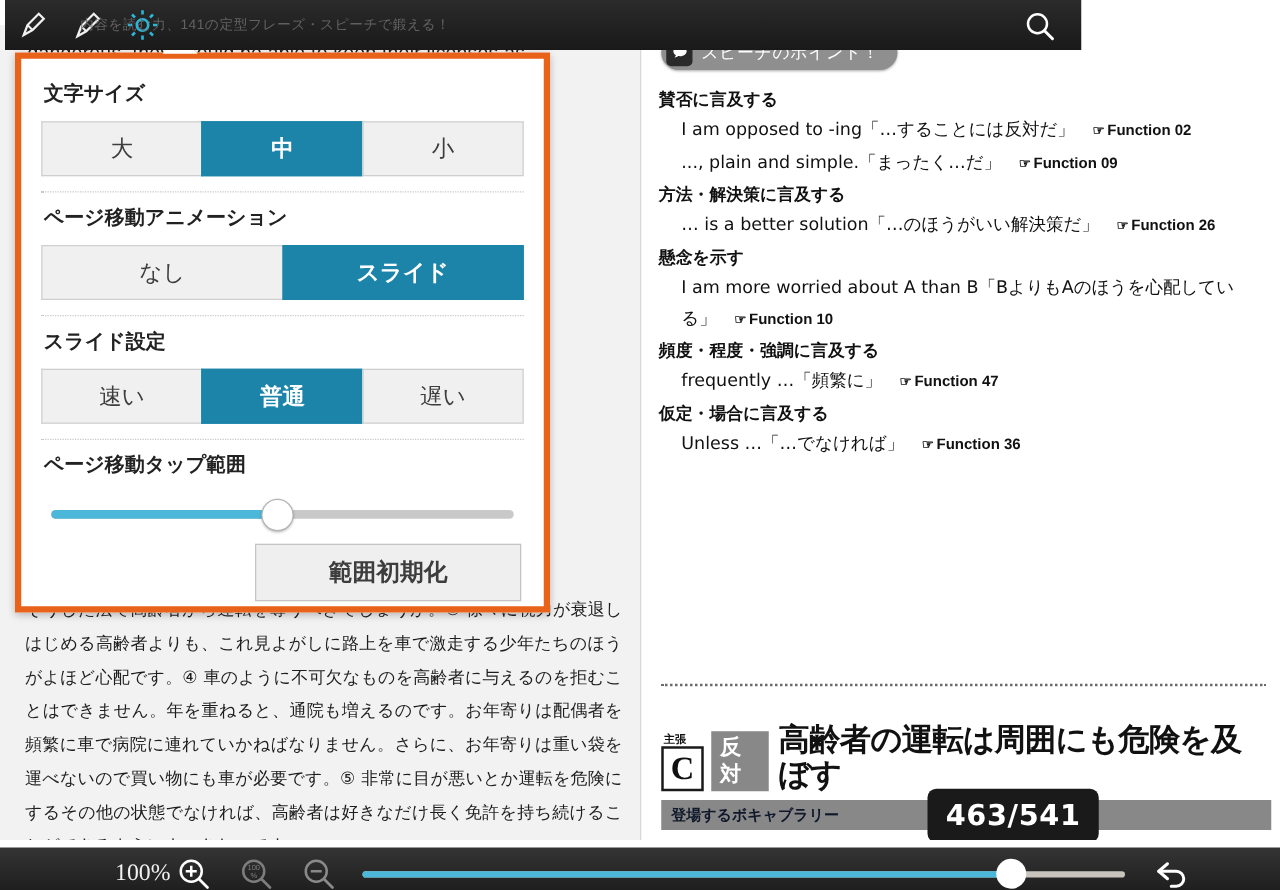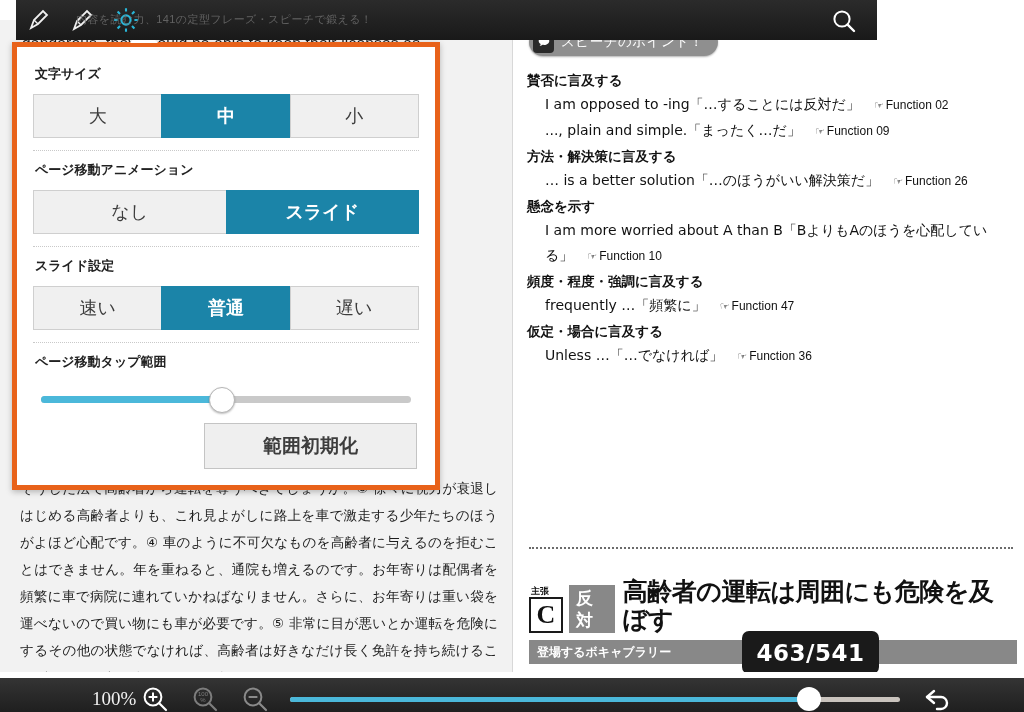--- a/index.html
+++ b/index.html
@@ -6,21 +6,21 @@
   html, body {
     width: 1024px; height: 712px;
     overflow: hidden;
     background: #ffffff;
     font-family: "Liberation Sans", "DejaVu Sans", sans-serif;
   }
   #app { position: relative; width: 1024px; height: 712px; }
 
   
   .topbar {
-    position: absolute; left: 16px; top: 0; width: 861px; height: 40px;
+    position: absolute; left: 4px; top: 0; width: 861px; height: 40px;
     background: linear-gradient(#2b2b2b, #191919);
     z-index: 60;
   }
   .topbar-left { position: absolute; left: 0; top: 0; height: 40px; display: flex; align-items: center; }
   .tb-icon {
     width: 44px; height: 40px; display: flex; align-items: center; justify-content: center;
   }
   .tb-icon svg { display: block; }
   .tb-meta {
     position: absolute; left: 60px; top: 12px; width: 400px;
@@ -62,21 +62,21 @@
     background: #ffffff; border: 5px solid #e8621a; z-index: 50;
     box-shadow: 0 2px 6px rgba(0,0,0,.25);
   }
   .settings-caret {
     position: absolute; left: 130px; top: 26px; width: 0; height: 0;
     border-left: 14px solid transparent; border-right: 14px solid transparent;
     border-bottom: 17px solid #ffffff; z-index: 52;
   }
   .settings-inner { padding: 14px 16px 0 16px; }
   .sec-label {
-    font-size: 13px; font-weight: bold; color: #222;
+    font-size: 16px; font-weight: bold; color: #222;
     font-family: "DejaVu Sans", sans-serif; margin: 4px 0 11px 2px;
   }
   .seg-group { display: flex; width: 100%; margin-bottom: 12px; }
   .seg {
     flex: 1; height: 44px; display: flex; align-items: center; justify-content: center;
     background: #f0f0f0; border: 1px solid #cfcfcf; border-right: none;
     font-size: 18px; color: #3d3d3d; font-family: "DejaVu Sans", sans-serif;
   }
   .seg:last-child { border-right: 1px solid #cfcfcf; }
   .seg.active {
@@ -128,21 +128,21 @@
   .points { position: absolute; left: 14px; top: 48px; width: 488px; }
   .pt-head {
     font-size: 13.5px; font-weight: bold; color: #111;
     font-family: "DejaVu Sans", sans-serif; line-height: 24px;
   }
   .pt-body {
     font-size: 14px; color: #111; line-height: 25px;
     font-family: "DejaVu Sans", sans-serif; padding-left: 18px;
   }
   .fn {
-    font-size: 12px; font-weight: normal; color: #111;
+    font-size: 12px; font-weight: bold; color: #111;
     font-family: "Liberation Sans", sans-serif; white-space: nowrap;
   }
   .fn .hand { font-size: 11px; margin-right: 2px; }
   .gap { display: inline-block; width: 14px; }
 
   .rule-dotted {
     position: absolute; left: 16px; top: 527px; width: 484px;
     border-top: 2px dotted #6b6b6b;
   }
 
@@ -166,21 +166,21 @@
   }
   .claim-title {
     font-size: 25px; font-weight: bold; color: #111;
     font-family: "DejaVu Sans", sans-serif; letter-spacing: -.5px; line-height: 1.1;
   }
   .vocab-bar {
     position: relative; margin-top: 7px; height: 24px; background: #888;
     display: flex; align-items: center; padding-left: 8px;
   }
   .vocab-label {
-    font-size: 12px; font-weight: bold; color: #ffffff;
+    font-size: 12px; font-weight: bold; color: #0f172a;
     font-family: "DejaVu Sans", sans-serif;
   }
   .counter {
     position: absolute; left: 213px; top: -9px; width: 137px; height: 43px;
     background: #1a1a1a; border-radius: 7px;
     display: flex; align-items: center; justify-content: center;
   }
   .counter-text {
     font-size: 23px; font-weight: bold; color: #ffffff;
     font-family: "DejaVu Sans", sans-serif; letter-spacing: .5px;

